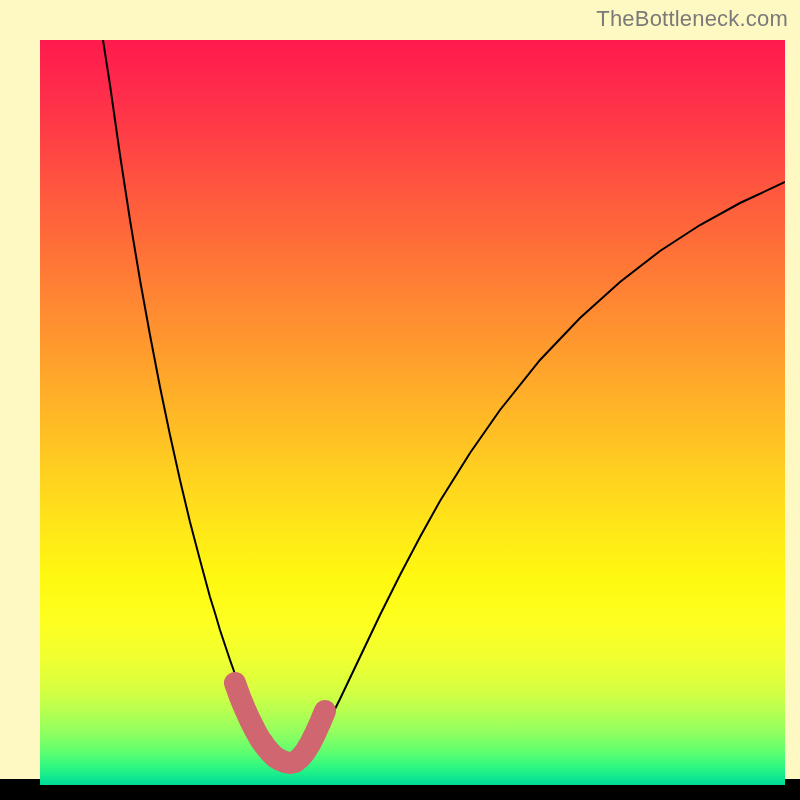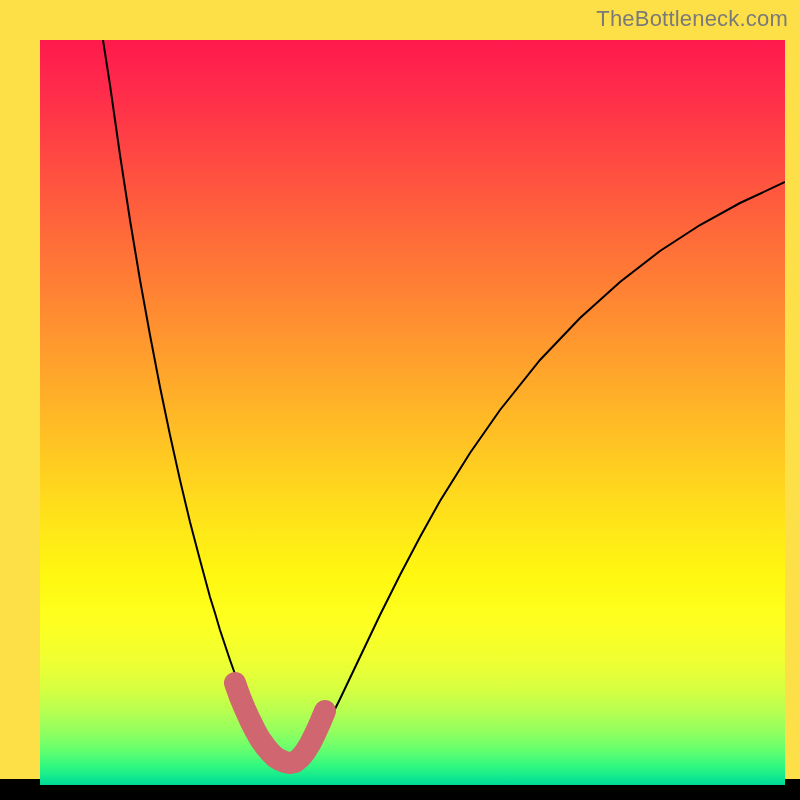--- a/index.html
+++ b/index.html
@@ -10,21 +10,21 @@
     background: #000;
     overflow: hidden;
     font-family: Arial, Helvetica, sans-serif;
   }
   .frame {
     position: absolute;
     left: 0;
     top: 0;
     width: 800px;
     height: 779px;
-    background: #fde047;
+    background: #fef9c3;
   }
   .plot-area {
     position: absolute;
     left: 40px;
     top: 40px;
     width: 745px;
     height: 745px;
     overflow: hidden;
   }
   .gradient {

